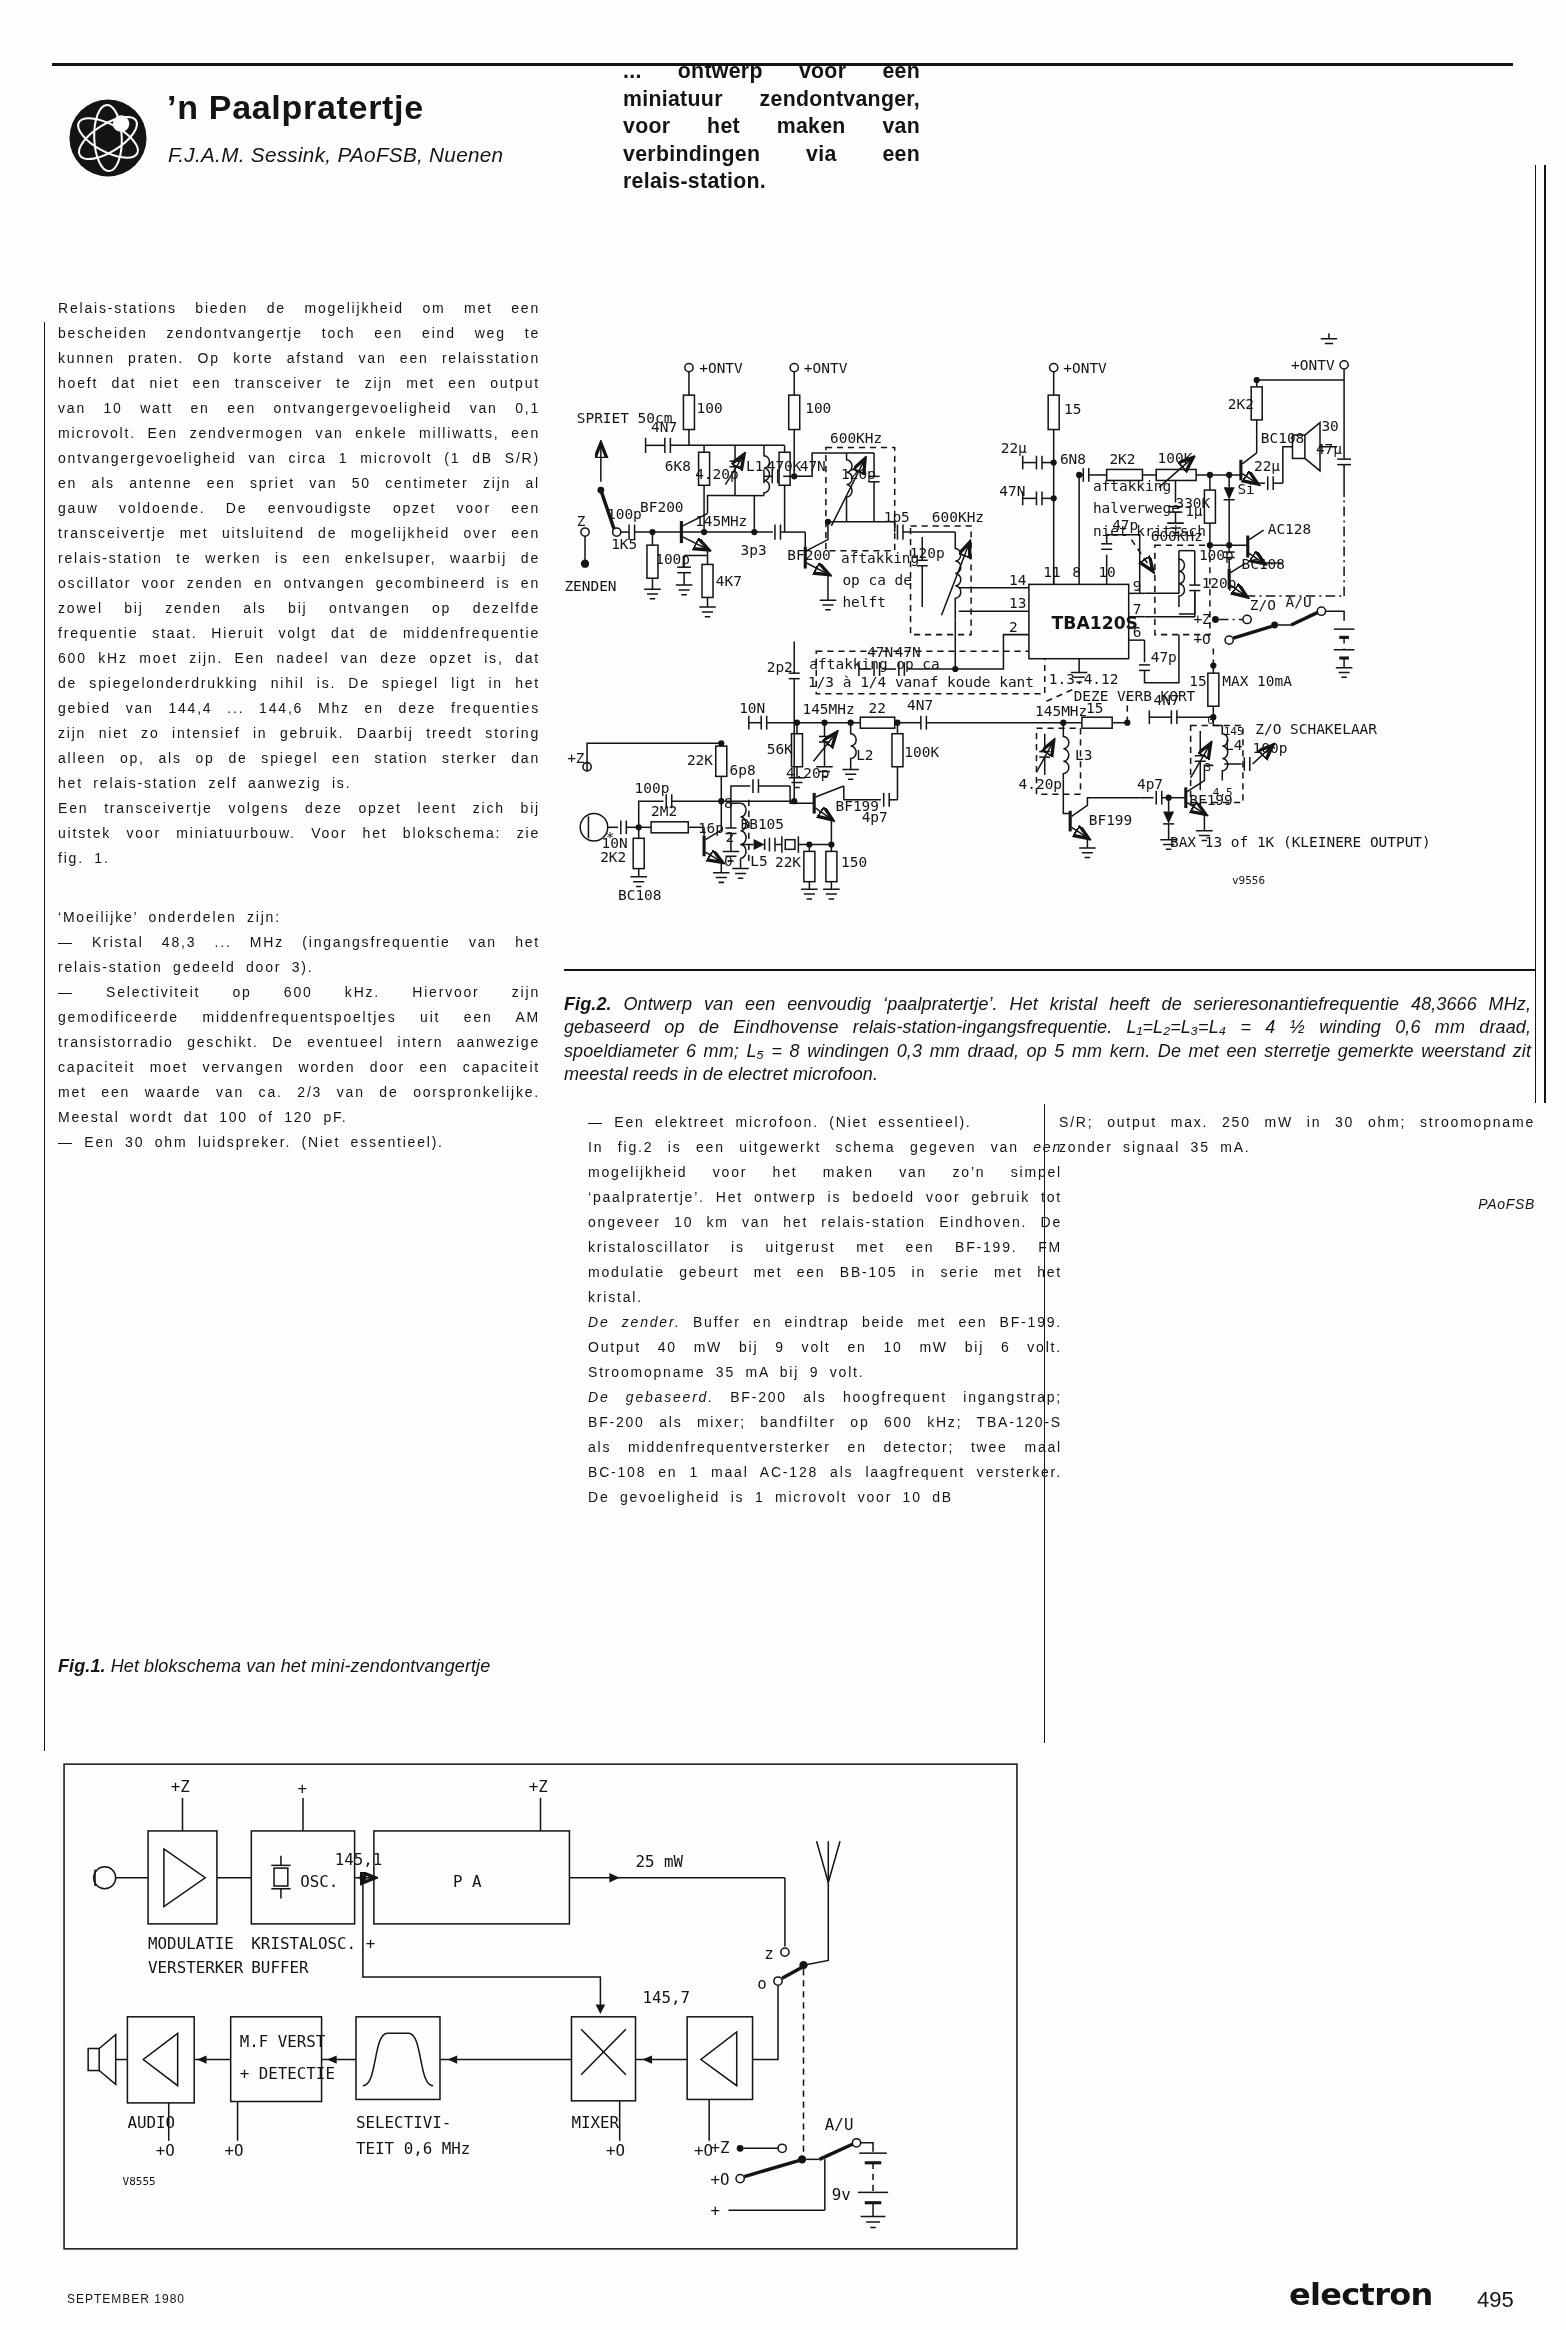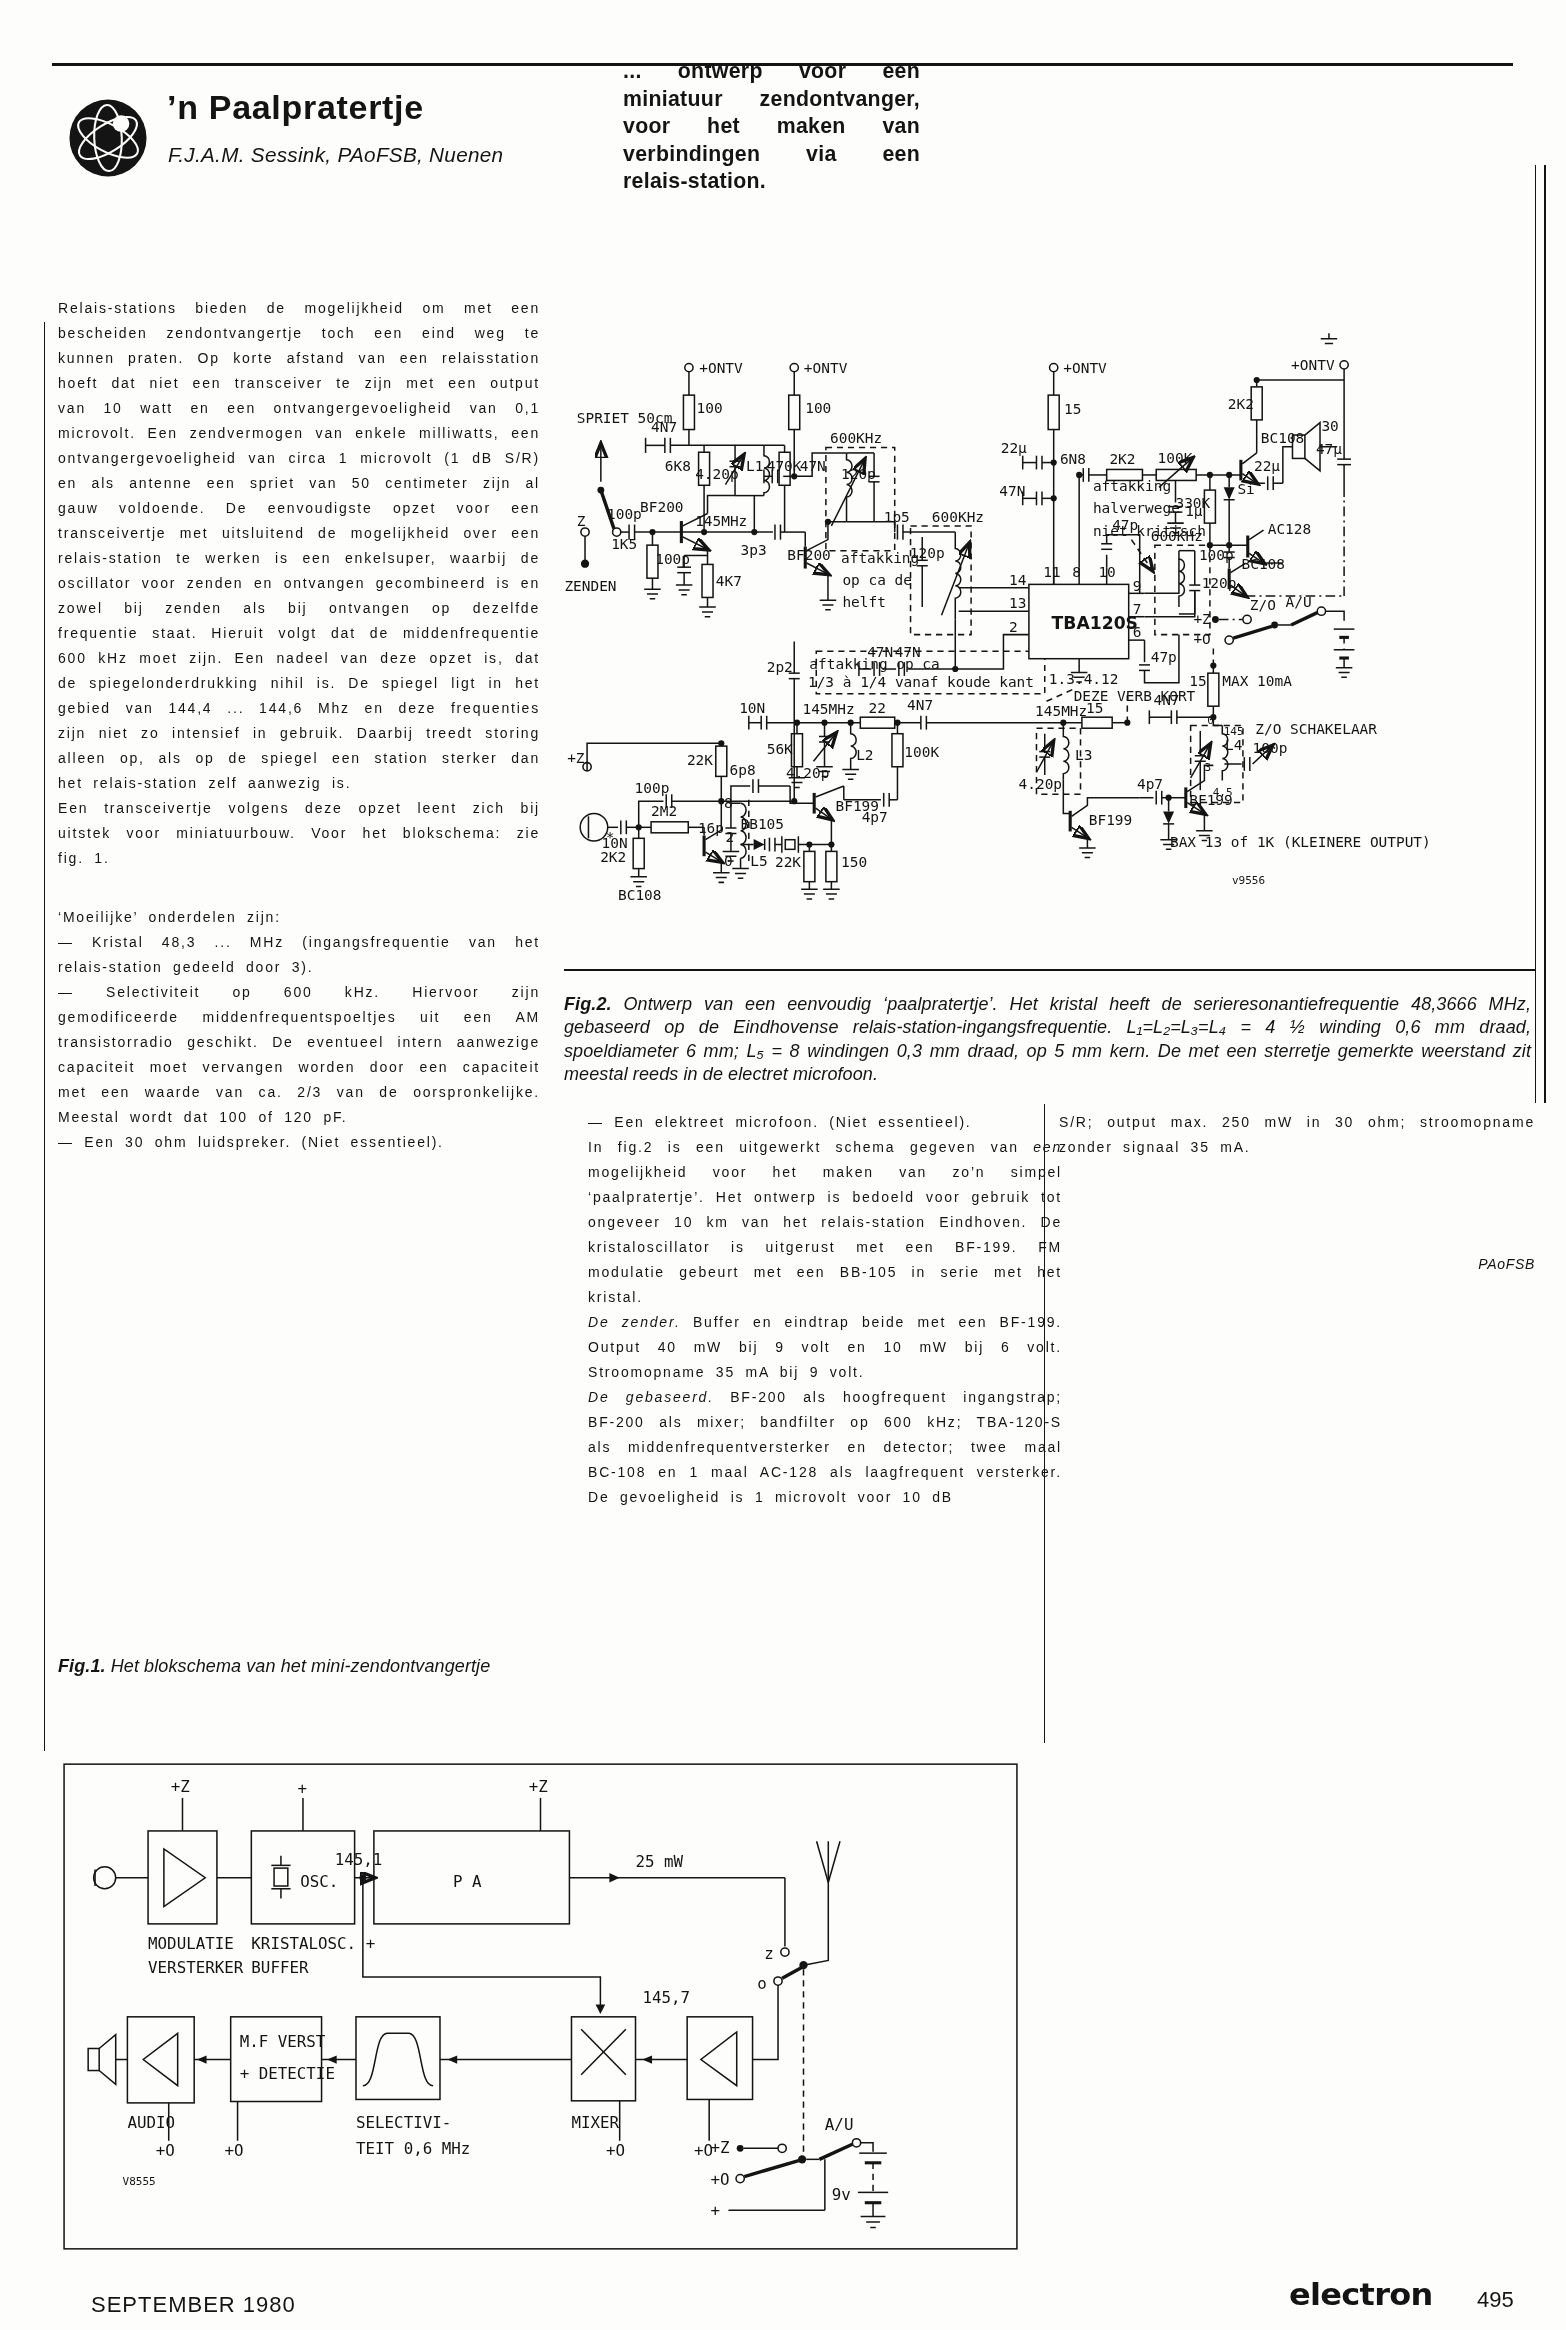--- a/index.html
+++ b/index.html
@@ -8,42 +8,42 @@
   .abs{position:absolute;}
   .rule{background:#141414;}
   
   .title{font-size:34px;font-weight:bold;letter-spacing:0.7px;}
   .author{font-size:20.7px;font-style:italic;letter-spacing:0.3px;}
   .intro{font-size:21.3px;line-height:27.5px;font-weight:bold;text-align:justify;letter-spacing:0.3px;word-spacing:4.1px;}
   
   .col{font-size:14px;line-height:25px;text-align:justify;letter-spacing:1.8px;word-spacing:4.8px;}
   .col p{margin:0;}
   .col p.gap{margin-top:34px;}
-  .col p.sig{text-align:right;font-style:italic;margin-top:92px;letter-spacing:0.7px;}
+  .col p.sig{text-align:right;font-style:italic;margin-top:32px;letter-spacing:0.7px;}
   .it{font-style:italic;}
   
   .cap{font-size:18px;line-height:23.4px;font-style:italic;text-align:justify;letter-spacing:0.1px;}
   .capb{font-weight:bold;}
   
   svg{display:block;}
   .sch line,.sch path,.sch polyline,.sch rect,.sch circle,.sch polygon{stroke:#141414;stroke-width:2.2;fill:none;}
   .sch rect.cmp{fill:#fdfdfb;}
   .sch .bold{stroke-width:5;}
   .sch .thick{stroke-width:4.5;}
   .sch .fill{fill:#141414;stroke:none;}
   .sch .dot{fill:#141414;stroke:none;}
   .sch .term{fill:#fdfdfb;}
   .sch .dash{stroke-dasharray:9 7;}
   .sch .dashdot{stroke-dasharray:14 6 3 6;}
   .sch text{font-family:"DejaVu Sans Mono",monospace;font-size:21px;fill:#141414;stroke:none;}
   .sch text.s{font-size:16px;}
   .sch text.b{font-size:25px;font-weight:bold;font-family:"DejaVu Sans",sans-serif;}
   .fig1 text{font-size:23px;}
   
-  .footdate{font-size:22px;letter-spacing:1px;margin-left:24px;}
+  .footdate{font-size:12px;letter-spacing:1px;}
   .logo{font-size:32px;font-weight:900;letter-spacing:-0.7px;font-family:"DejaVu Sans",sans-serif;transform:scaleY(.95);}
   .pageno{font-size:22px;}
 </style>
 </head>
 <body>
 
 <div class="page">
 
   <div class="abs rule" style="left:52px;top:63px;width:1461px;height:2.8px;"></div>
   <div class="abs rule" style="left:44px;top:322px;width:1.4px;height:1429px;"></div>

